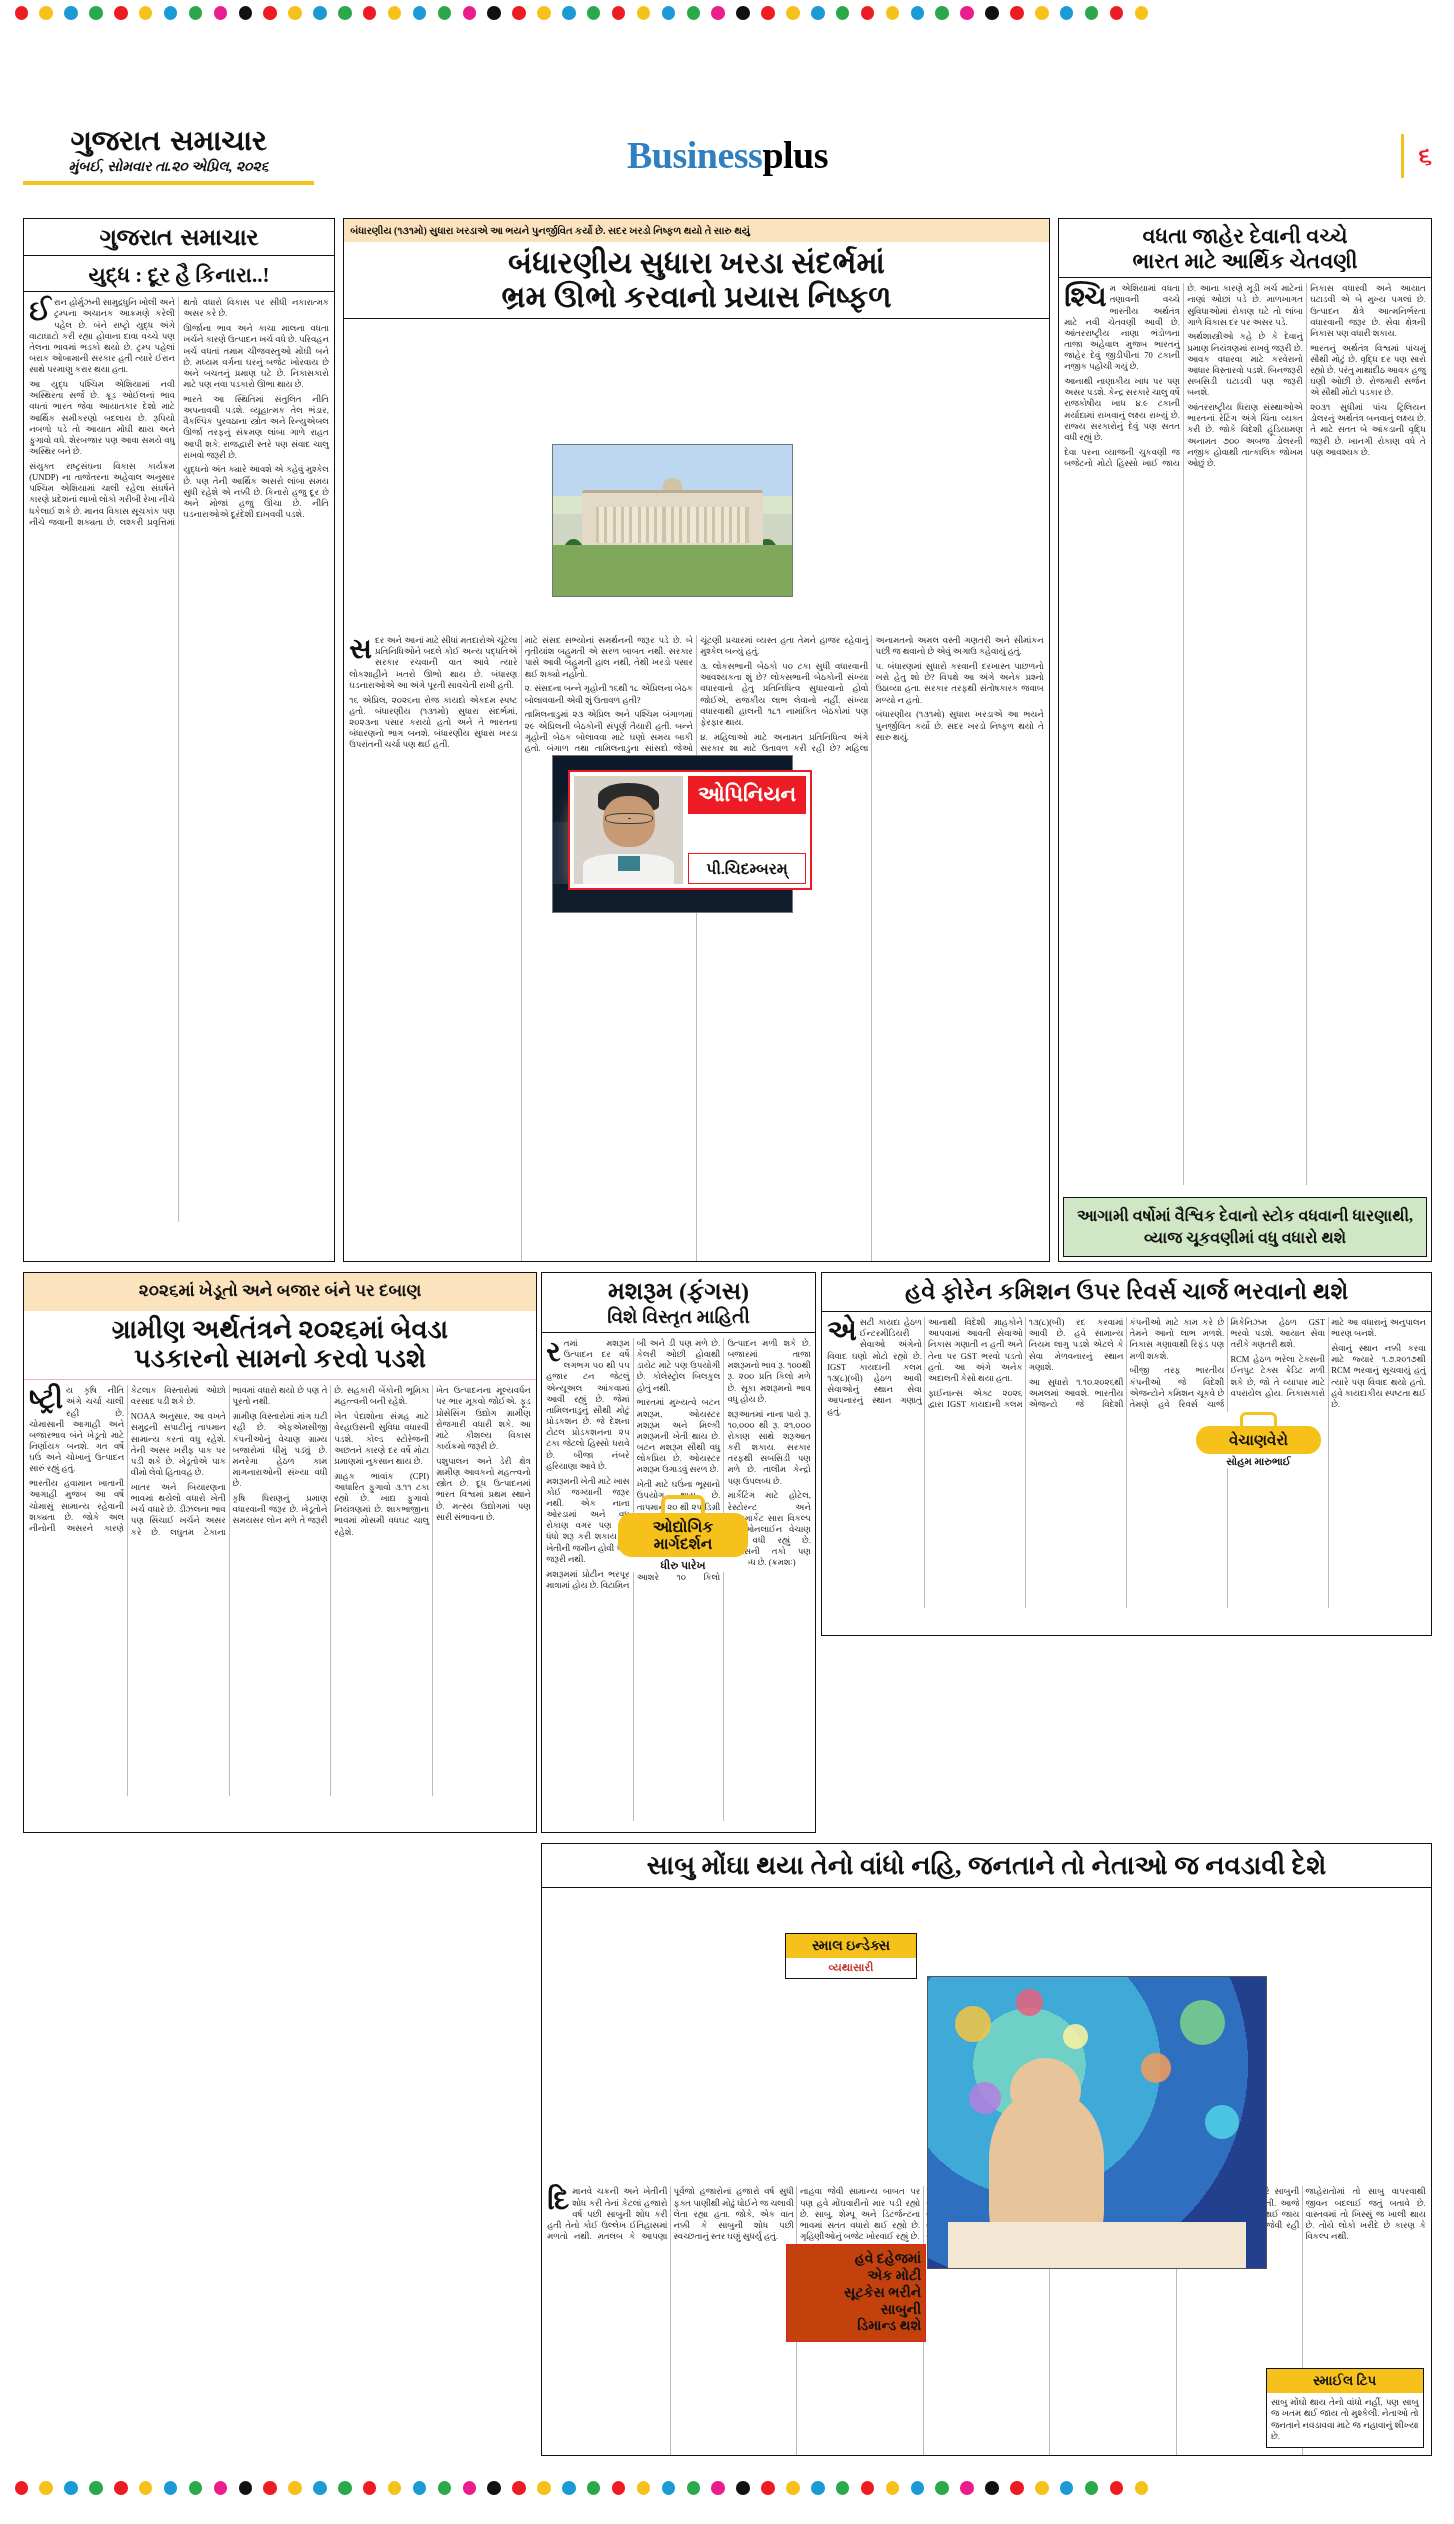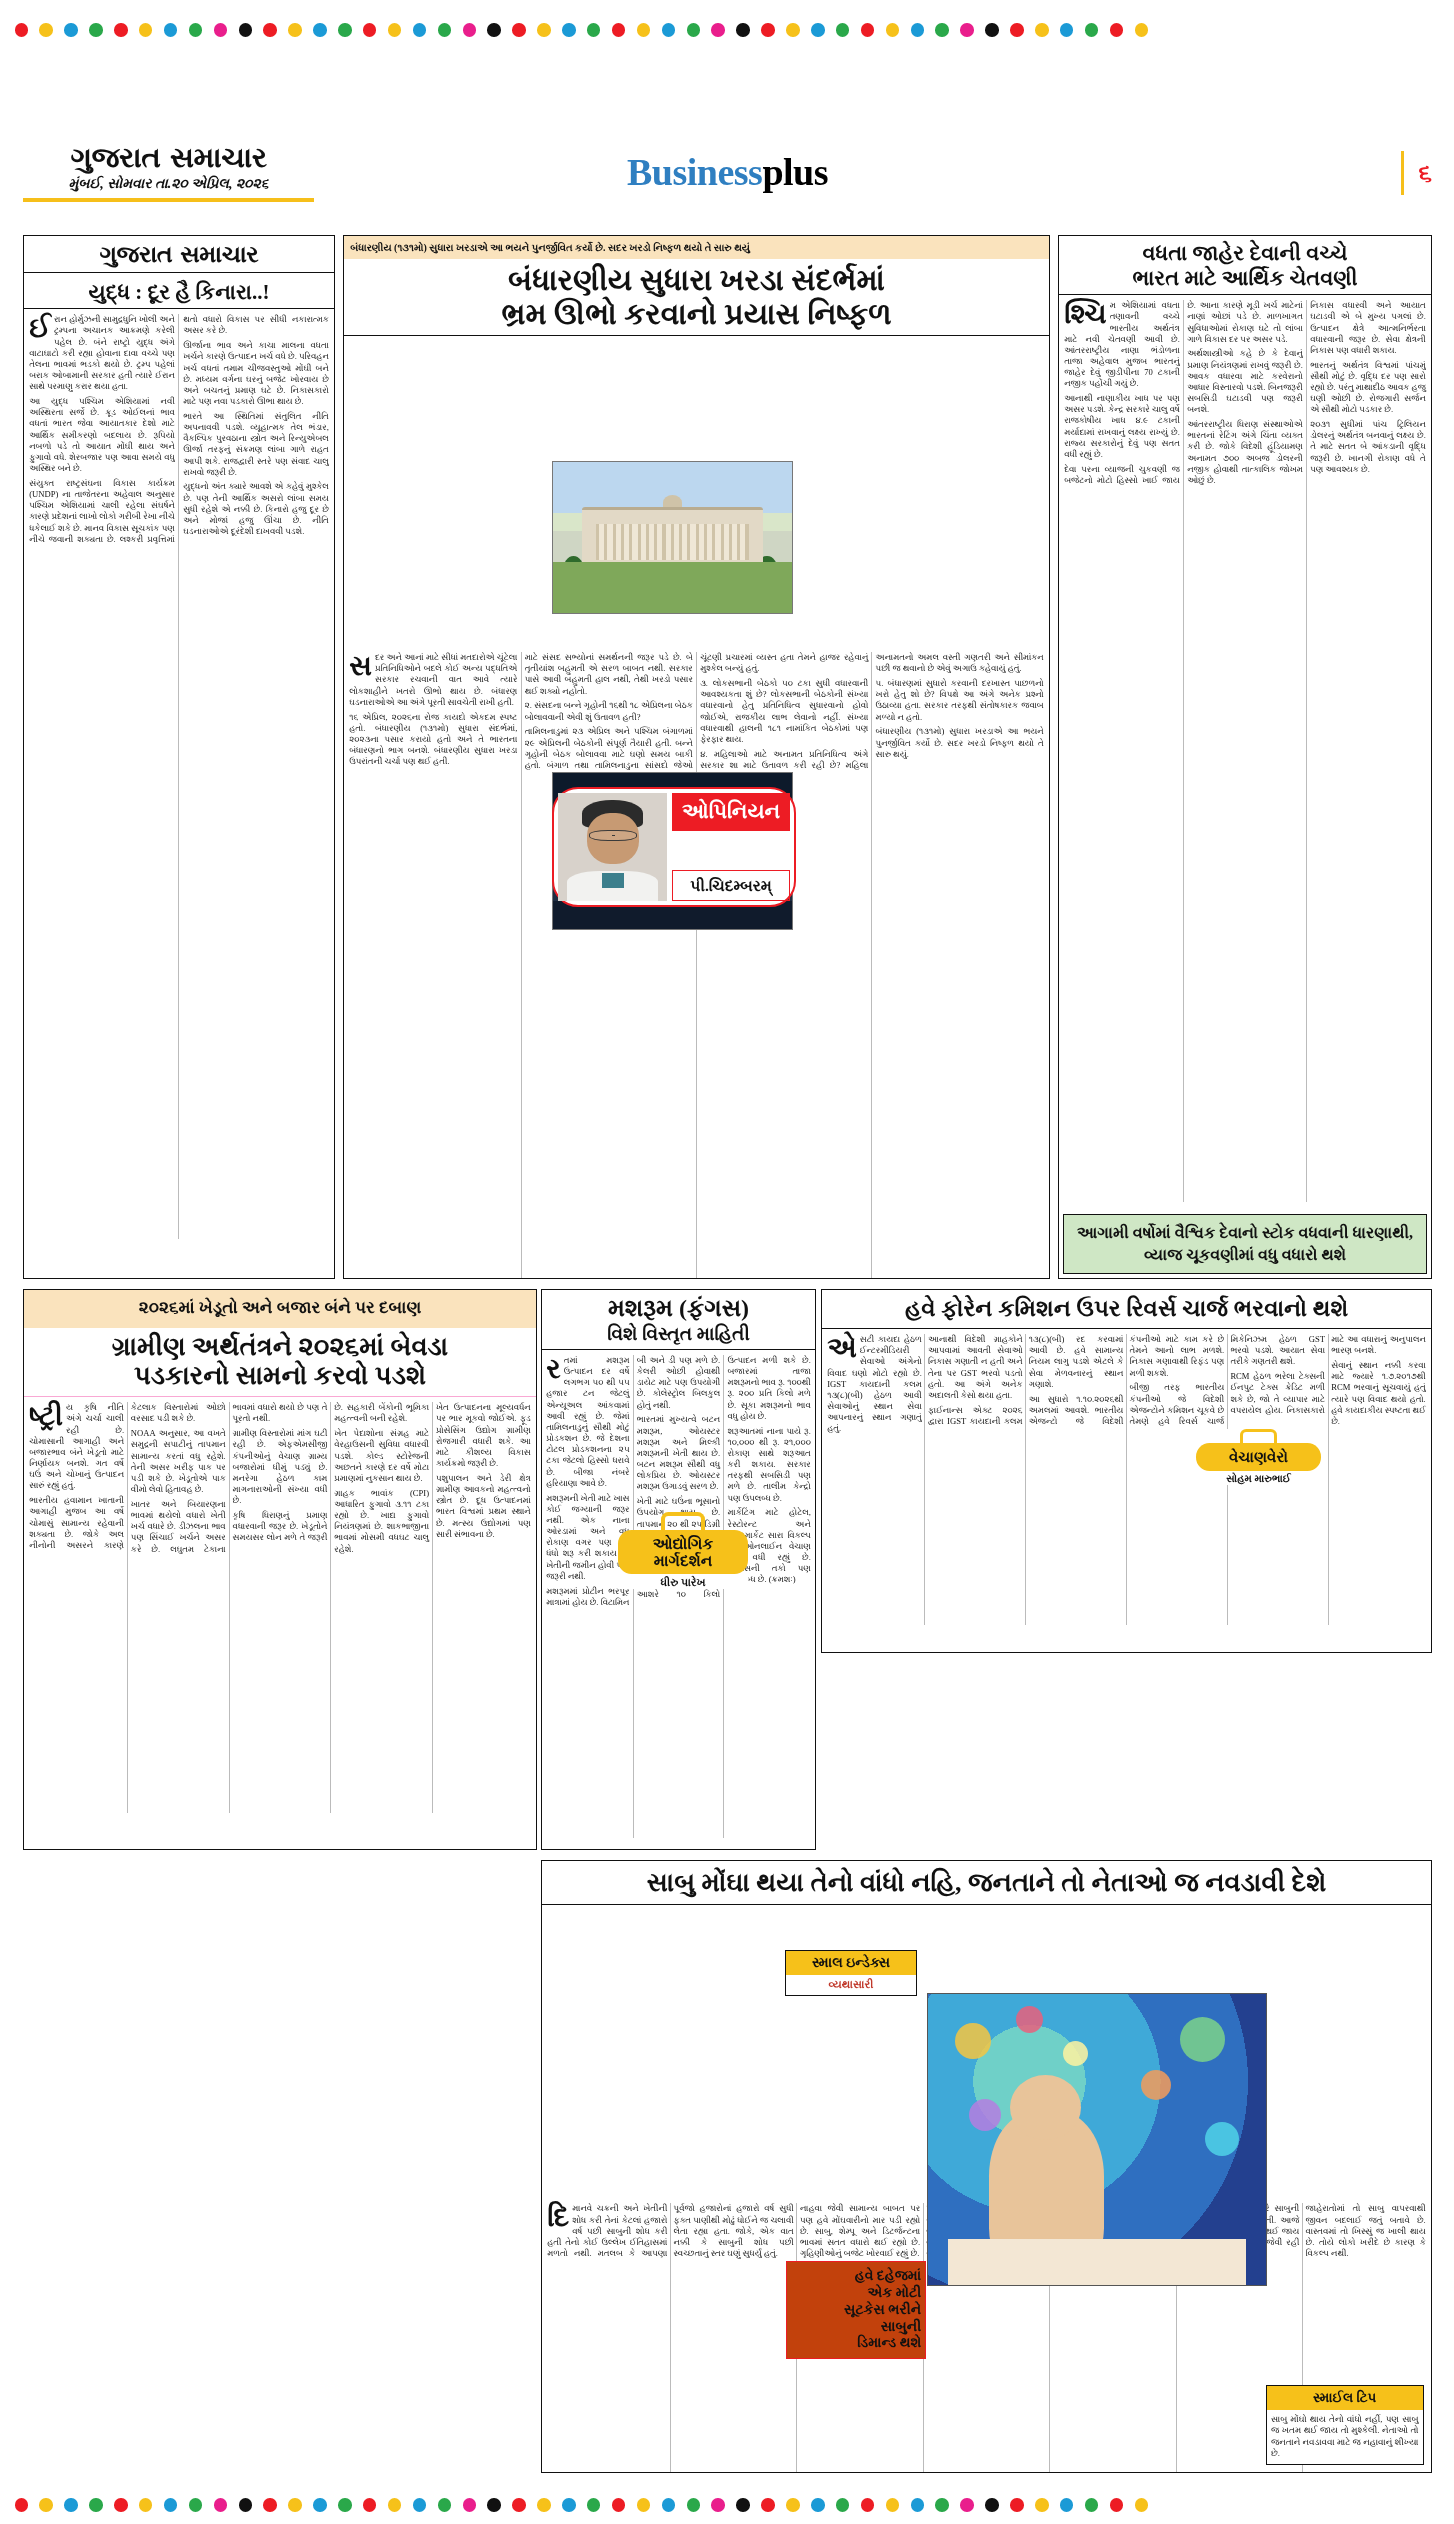--- a/index.html
+++ b/index.html
@@ -3,21 +3,21 @@
 <meta charset="utf-8">
 <style>
   html,body{margin:0;padding:0;background:#ffffff;}
   body{
     width:1455px;height:2525px;
     font-family:"Liberation Serif","DejaVu Serif",serif;
     color:#111;
     position:relative;
     overflow:hidden;
   }
-  .page{width:1455px;height:1945px;position:relative;box-sizing:border-box;padding:0;margin-top:17px;}
+  .page{width:1455px;height:1945px;position:relative;box-sizing:border-box;padding:0;}
   .dots-top,.dots-bottom{position:absolute;left:0;width:1455px;height:17.7px;display:flex;align-items:center;gap:11.4px;padding:0 14.5px;box-sizing:border-box;}
   .dots-top{top:4.2px;}
   .dots-bottom{top:2479px;}
   .dot{width:13.5px;height:13.5px;border-radius:50%;flex:0 0 auto;}
 
   
   .masthead{position:absolute;top:123px;left:0;width:1455px;height:65px;}
   .mh-logo{position:absolute;left:23px;top:4.2px;width:291px;text-align:center;}
   .mh-logo .gs-name{
      font-family:"DejaVu Sans","Liberation Sans",sans-serif;
@@ -190,21 +190,21 @@
       <div class="dome"></div>
         <div class="bld"></div>
         <div class="road"></div>
         <div class="lawn"></div>
     </div>
     <div class="photo parl2" style="left:208px;top:283px;width:239px;height:156px;border:1px solid #777;">
       <div class="lit"></div>
         <div class="grnd"></div>
     </div>
 
-    <div class="opinion-wrap" style="left:208px;top:551px;width:244px;height:120px;padding:4.2px;border-radius:26px;">
+    <div class="opinion-wrap" style="left:224px;top:551px;width:244px;height:120px;padding:4.2px;">
       <div class="photo chid" style="position:relative;width:109px;height:100%;flex:0 0 auto;">
         <div class="hair"></div>
           <div class="face"></div>
           <div class="gl"></div>
         <div class="shirt"></div>
           <div class="collar"></div>
       </div>
       <div style="flex:1;display:flex;flex-direction:column;justify-content:space-between;padding-left:5.2px;">
         <div class="badge-red" style="font-size:21px;padding:6.2px 3.1px;">ઓપિનિયન</div>
         <div class="op-name" style="font-size:15.6px;padding:5.2px 3.1px;">પી.ચિદમ્બરમ્</div>

